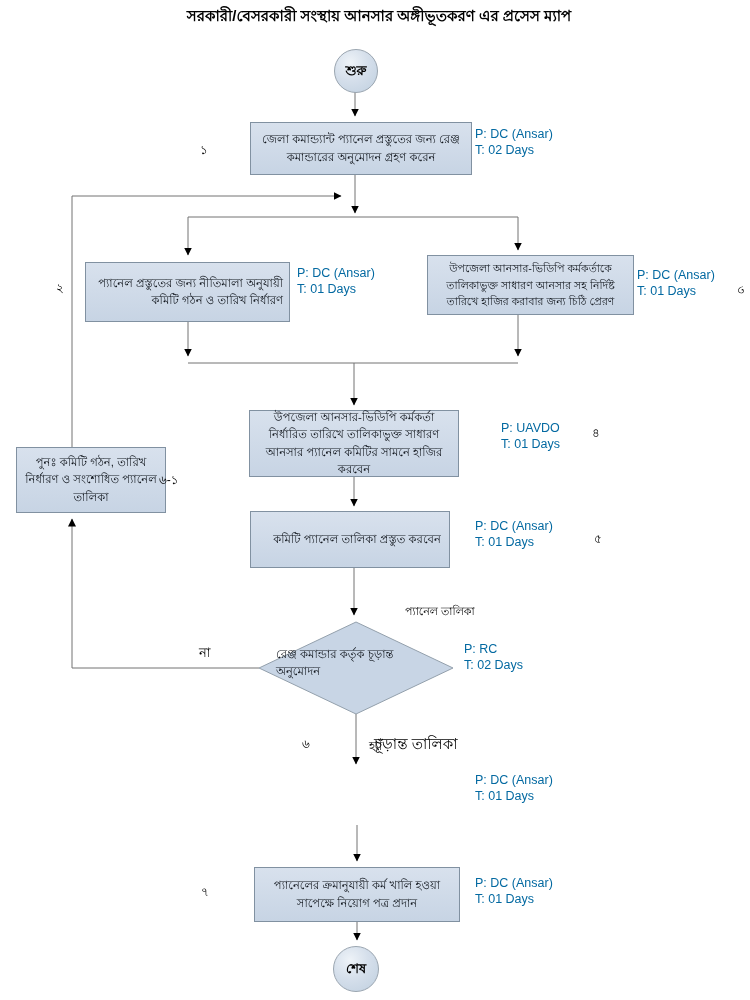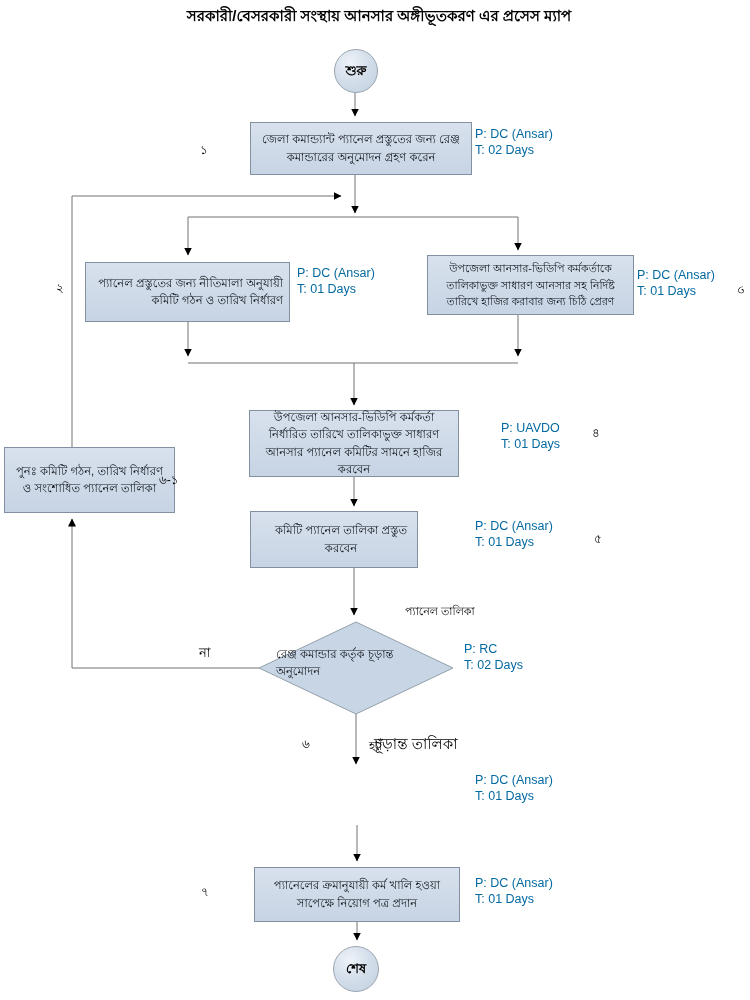--- a/index.html
+++ b/index.html
@@ -98,28 +98,28 @@
     <div>T: 01 Days</div>
   </div>
 
   <div class="node" style="left:249px; top:410px; width:210px; height:67px;">উপজেলা আনসার-ভিডিপি কর্মকর্তা নির্ধারিত তারিখে তালিকাভুক্ত সাধারণ আনসার প্যানেল কমিটির সামনে হাজির করবেন</div>
   <div class="num" style="left:592px; top:424px;">৪</div>
   <div class="pt" style="left:477px; top:420px;margin-left:24px;">
     <div>P: UAVDO</div>
     <div>T: 01 Days</div>
   </div>
 
-  <div class="node" style="left:250px; top:511px; width:168px; height:57px;padding-left:20px;">কমিটি প্যানেল তালিকা প্রস্তুত করবেন</div>
+  <div class="node" style="left:250px; top:511px; width:200px; height:57px;padding-left:20px;">কমিটি প্যানেল তালিকা প্রস্তুত করবেন</div>
   <div class="num" style="left:594px; top:530px;">৫</div>
   <div class="pt" style="left:475px; top:518px;">
     <div>P: DC (Ansar)</div>
     <div>T: 01 Days</div>
   </div>
 
-  <div class="node" style="left:4px; top:447px; width:171px; height:66px;">পুনঃ  কমিটি গঠন, তারিখ নির্ধারণ ও সংশোধিত প্যানেল তালিকা</div>
+  <div class="node" style="left:16px; top:447px; width:150px; height:66px;">পুনঃ  কমিটি গঠন, তারিখ নির্ধারণ ও সংশোধিত প্যানেল তালিকা</div>
   <div class="num" style="left:159px; top:471px;">৬-১</div>
 
   <div class="dtext" style="left:276px; top:646px; width:160px;">রেঞ্জ কমান্ডার কর্তৃক চূড়ান্ত অনুমোদন</div>
   <div class="anno anno-lg" style="left:405px; top:603px;">প্যানেল তালিকা</div>
   <div class="pt" style="left:464px; top:641px;">
     <div>P: RC</div>
     <div>T: 02 Days</div>
   </div>
   <div class="anno" style="left:199px; top:643px; font-size:13px;">না</div>
   <div class="anno anno-sm" style="left:302px; top:735px;">৬</div>

